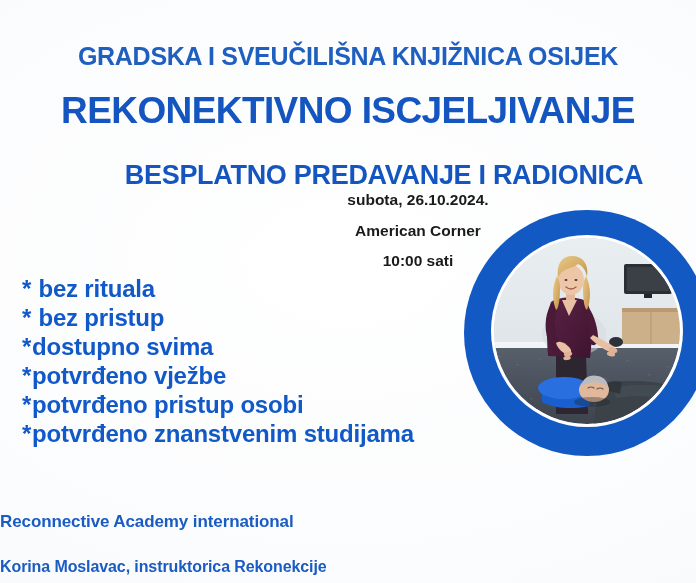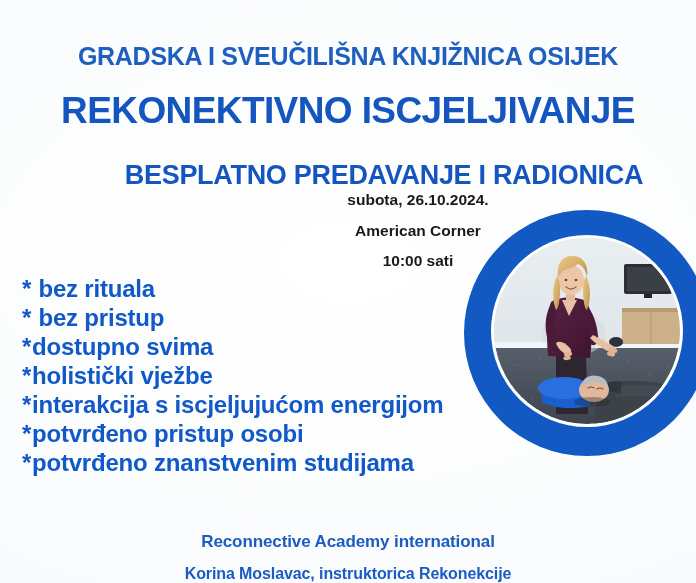--- a/index.html
+++ b/index.html
@@ -136,32 +136,31 @@
   .photo-inner {
     position: absolute;
     inset: 0;
   }
 
   
   .footer {
     position: absolute;
     left: 0;
     width: 696px;
-    top: 532px;
-    text-align: center;
+    top: 512px;
   }
   .footer .line1 {
     color: #1a5bc4;
     font-weight: bold;
     font-size: 17px;
     letter-spacing: -0.1px;
     white-space: nowrap;
   }
   .footer .line2 {
-    margin-top: 13px;
+    margin-top: 26px;
     color: #1a5bc4;
     font-weight: bold;
     font-size: 16px;
     letter-spacing: -0.1px;
     white-space: nowrap;
   }
 </style>
 </head>
 <body>
 
@@ -183,24 +182,21 @@
     <div class="bullet">
       <span class="star">*</span><span> bez rituala</span>
     </div>
     <div class="bullet">
       <span class="star">*</span><span> bez pristup</span>
     </div>
     <div class="bullet">
       <span class="star">*</span><span>dostupno svima</span>
     </div>
     <div class="bullet">
-      <span class="star">*</span><span>holistički vježbe</span>
-    </div>
-    <div class="bullet">
-      <span class="star">*</span><span>interakcija s iscjeljujućom energijom</span>
+      <span class="star">*</span><span>potvrđeno vježbe</span>
     </div>
     <div class="bullet">
       <span class="star">*</span><span>potvrđeno pristup osobi</span>
     </div>
     <div class="bullet">
       <span class="star">*</span><span>potvrđeno znanstvenim studijama</span>
     </div>
   </div>
 
   <div class="photo-ring">

